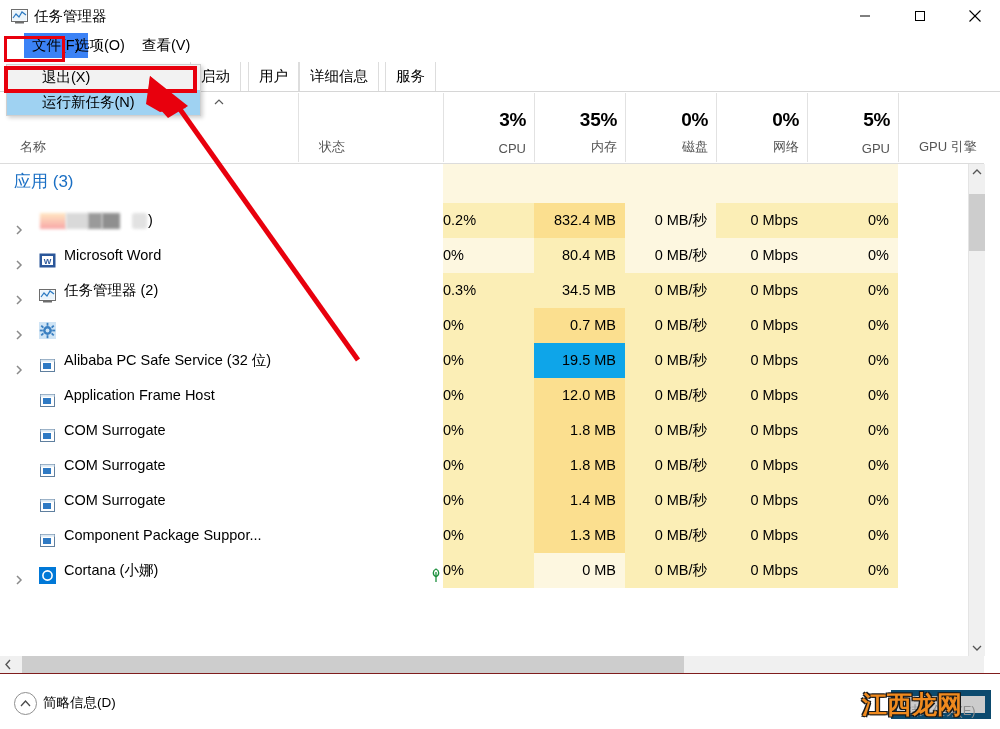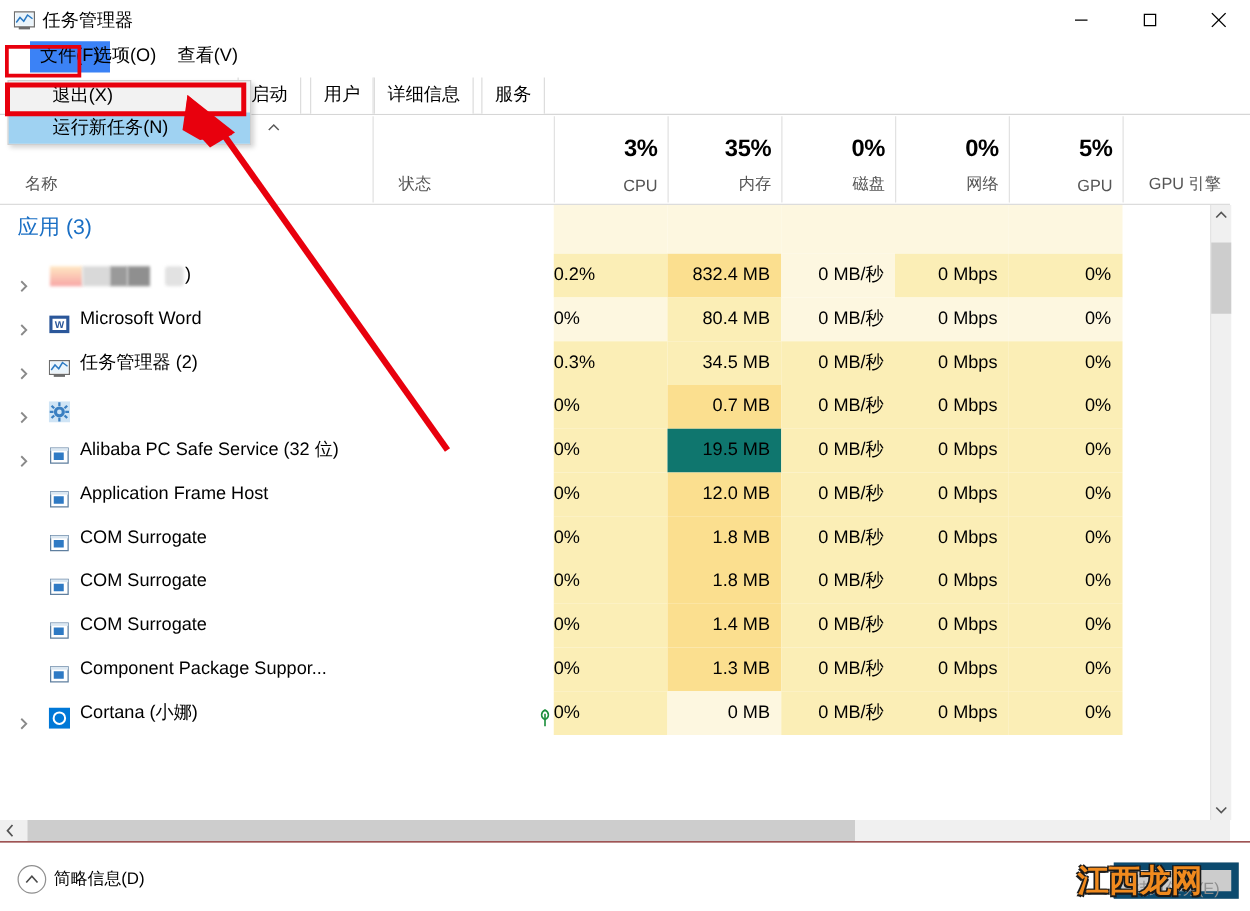--- a/index.html
+++ b/index.html
@@ -313,21 +313,21 @@
             </svg></span>
           <span class="rowicon"><svg width="17" height="17" viewBox="0 0 17 17">
               <rect x="1.5" y="2.5" width="14" height="12" fill="#fff" stroke="#5f7f9f"></rect>
               <rect x="1.5" y="2.5" width="14" height="2.2" fill="#dce8f2"></rect>
               <rect x="4" y="6" width="8" height="6" fill="#2f7ac4"></rect>
             </svg></span>
           <span class="rowlabel">Alibaba PC Safe Service (32 位)</span>
         </div>
         <div class="cell c-status"></div>
         <div class="cell c-cpu" style="background:#fbeeb6">0%</div>
-        <div class="cell c-mem" style="background:#0f766e">19.5 MB</div>
+        <div class="cell c-mem" style="background:#0ea5e9">19.5 MB</div>
         <div class="cell c-disk" style="background:#fbeeb6">0 MB/秒</div>
         <div class="cell c-net" style="background:#fbeeb6">0 Mbps</div>
         <div class="cell c-gpu" style="background:#fbeeb6">0%</div>
         <div class="cell c-gpueng"></div>
       </div>
       <div class="row">
         <div class="cell c-name">
           <span class="rowicon"><svg width="17" height="17" viewBox="0 0 17 17">
               <rect x="1.5" y="2.5" width="14" height="12" fill="#fff" stroke="#5f7f9f"></rect>
               <rect x="1.5" y="2.5" width="14" height="2.2" fill="#dce8f2"></rect>

